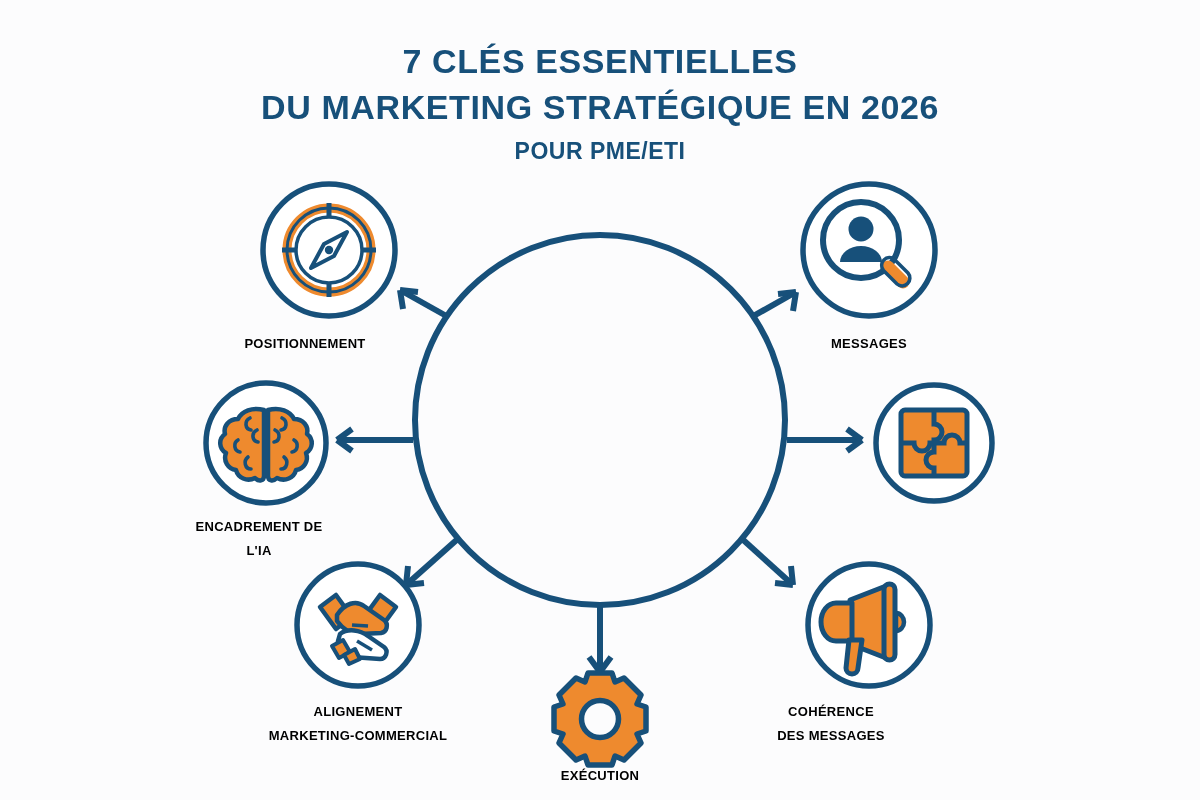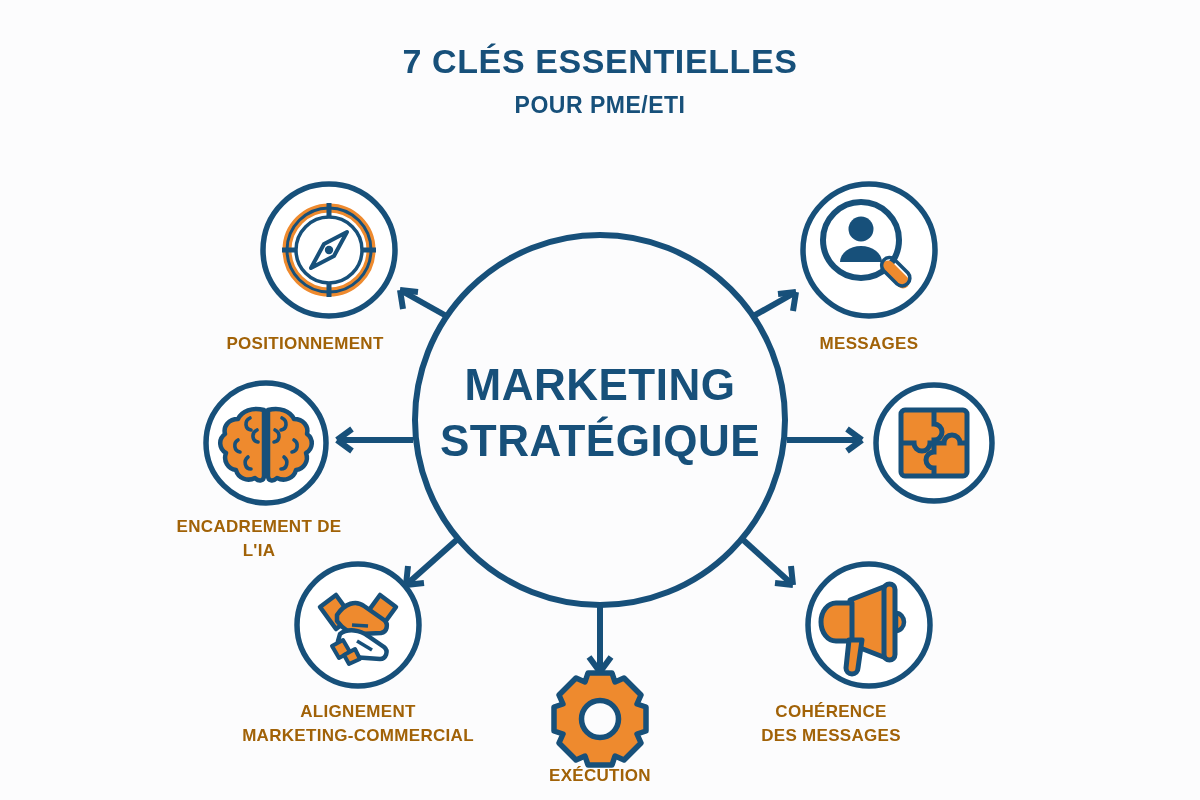--- a/index.html
+++ b/index.html
@@ -24,22 +24,22 @@
     margin-top: 8px;
     text-align: center;
   }
 
   svg#diagram {
     position: absolute; left: 0; top: 0; width: 1200px; height: 800px;
   }
 
   .node-label {
     position: absolute;
-    color: #a16207;
-    font-size: 17px;
+    color: #000000;
+    font-size: 13px;
     font-weight: bold;
     letter-spacing: .3px;
     line-height: 24px;
     text-align: center;
     white-space: pre-line;
     transform: translateX(-50%);
   }
 
   .ctr-text {
     position: absolute;
@@ -54,20 +54,21 @@
     white-space: pre-line;
   }
 </style>
 </head>
 <body>
 
 <div id="stage">
 
   <div id="titleblock">
     <div class="t1">7 CLÉS ESSENTIELLES</div>
+    <div class="t2">DU MARKETING STRATÉGIQUE EN 2026</div>
     <div class="t3">POUR PME/ETI</div>
   </div>
 
   <svg id="diagram" viewBox="0 0 1200 800">
     <defs>
       <clipPath id="clipCompass">
           <circle cx="329" cy="250" r="64"></circle>
         </clipPath>
     </defs>
 
@@ -227,22 +228,20 @@
           <path d="M 257 430 C 251 433 252 441 258 442"></path>
           <path d="M 282 418 C 288 421 287 429 281 430"></path>
           <path d="M 294 440 C 299 443 298 451 292 452"></path>
           <path d="M 284 457 C 289 461 287 469 281 469"></path>
           <path d="M 275 430 C 281 433 280 441 274 442"></path>
         </g>
       </g>
     </g>
   </svg>
 
-  <div class="ctr-text">MARKETING
-STRATÉGIQUE</div>
 
   <div class="node-label" style="left:305px; top:332px; width:260px;">POSITIONNEMENT</div>
 
   <div class="node-label" style="left:869px; top:332px; width:220px;">MESSAGES</div>
 
 
   <div class="node-label" style="left:831px; top:700px; width:260px;">COHÉRENCE
 DES MESSAGES</div>
 
   <div class="node-label" style="left:600px; top:764px; width:220px;">EXÉCUTION</div>

